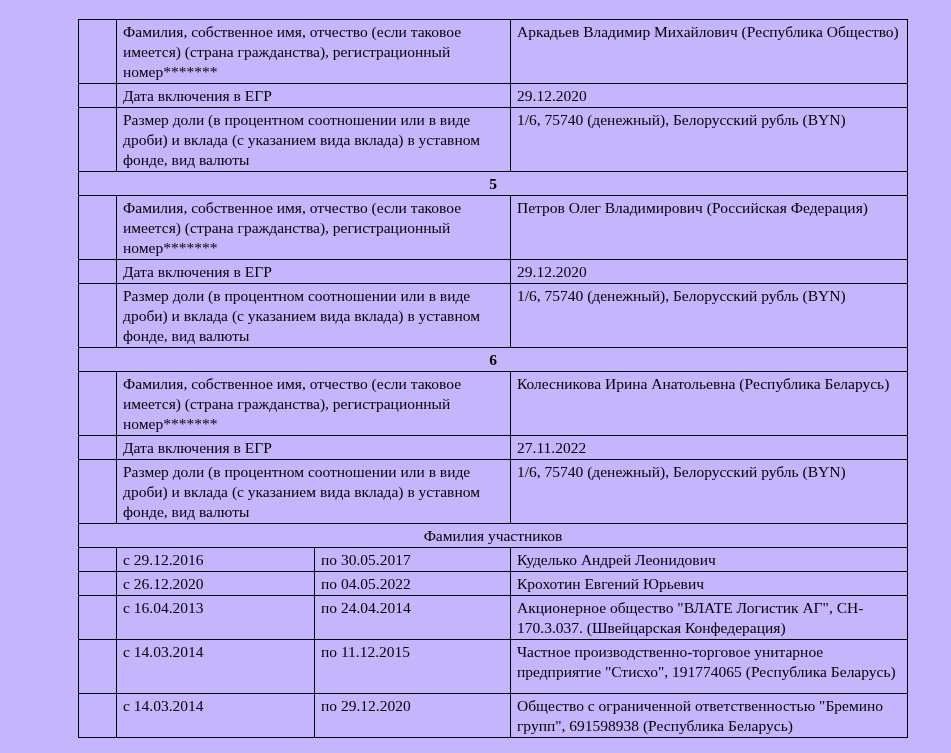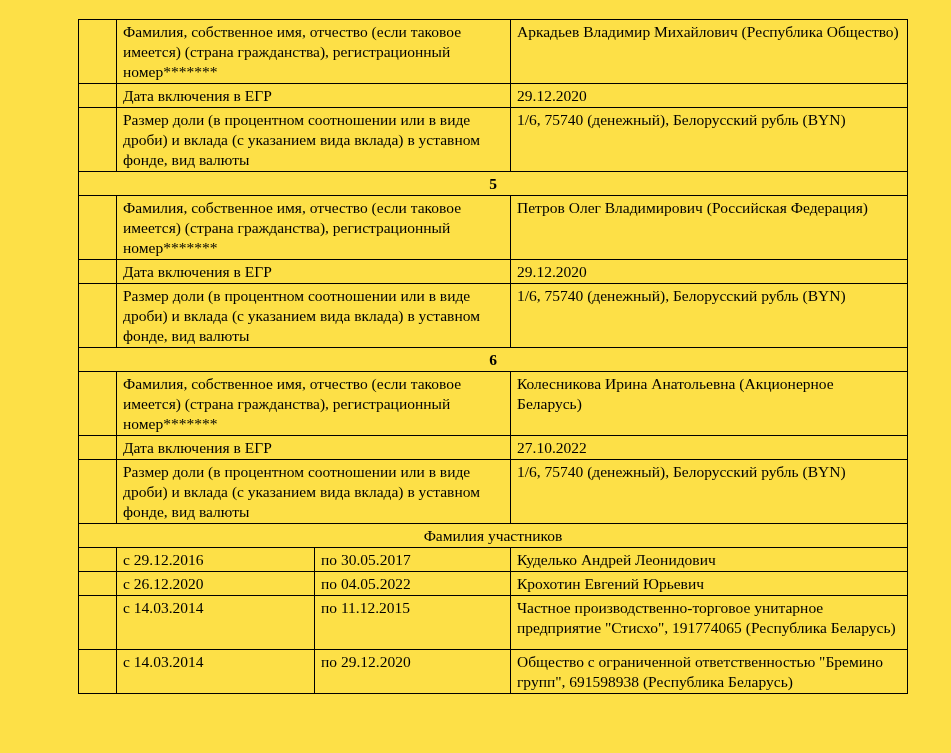--- a/index.html
+++ b/index.html
@@ -1,20 +1,20 @@
 <!DOCTYPE html>
 <html lang="ru"><head>
 <meta charset="utf-8">
 <style>
   html, body { margin: 0; padding: 0; background: #ffffff; }
   .page {
     position: relative;
     width: 951px;
     height: 753px;
-    background: #fde047;
+    background: #c4b5fd;
     overflow: hidden;
     font-family: "Liberation Serif", serif;
     color: #000000;
   }
   table.registry {
     position: absolute;
     left: 78px;
     top: 19px;
     width: 829px;
     border-collapse: collapse;
@@ -87,26 +87,26 @@
       <td colspan="2">Размер доли (в процентном соотношении или в виде дроби) и вклада (с указанием вида вклада) в уставном фонде, вид валюты</td>
       <td class="value-cell">1/6, 75740 (денежный), Белорусский рубль (BYN)</td>
     </tr>
 
     <tr style="height:20px">
       <td colspan="4" class="merged-center bold">6</td>
     </tr>
     <tr style="height:60px">
       <td></td>
       <td colspan="2">Фамилия, собственное имя, отчество (если таковое имеется) (страна гражданства), регистрационный номер*******</td>
-      <td class="value-cell">Колесникова Ирина Анатольевна (Акционерное Беларусь)</td>
+      <td class="value-cell">Колесникова Ирина Анатольевна (Республика Беларусь)</td>
     </tr>
     <tr style="height:20px">
       <td></td>
       <td colspan="2">Дата включения в ЕГР</td>
-      <td class="value-cell">27.10.2022</td>
+      <td class="value-cell">27.11.2022</td>
     </tr>
     <tr style="height:56px">
       <td></td>
       <td colspan="2">Размер доли (в процентном соотношении или в виде дроби) и вклада (с указанием вида вклада) в уставном фонде, вид валюты</td>
       <td class="value-cell">1/6, 75740 (денежный), Белорусский рубль (BYN)</td>
     </tr>
 
     <tr style="height:18px">
       <td colspan="4" class="merged-center">Фамилия участников</td>
     </tr>
@@ -115,20 +115,26 @@
       <td>с 29.12.2016</td>
       <td>по 30.05.2017</td>
       <td class="value-cell">Куделько Андрей Леонидович</td>
     </tr>
     <tr style="height:18px">
       <td></td>
       <td>с 26.12.2020</td>
       <td>по 04.05.2022</td>
       <td class="value-cell">Крохотин Евгений Юрьевич</td>
     </tr>
+    <tr style="height:42px">
+      <td></td>
+      <td>с 16.04.2013</td>
+      <td>по 24.04.2014</td>
+      <td class="value-cell">Акционерное общество "ВЛАТЕ Логистик АГ", CH-170.3.037. (Швейцарская Конфедерация)</td>
+    </tr>
     <tr style="height:54px">
       <td></td>
       <td>с 14.03.2014</td>
       <td>по 11.12.2015</td>
       <td class="value-cell">Частное производственно-торговое унитарное предприятие "Стисхо", 191774065 (Республика Беларусь)</td>
     </tr>
     <tr style="height:37px">
       <td></td>
       <td>с 14.03.2014</td>
       <td>по 29.12.2020</td>

